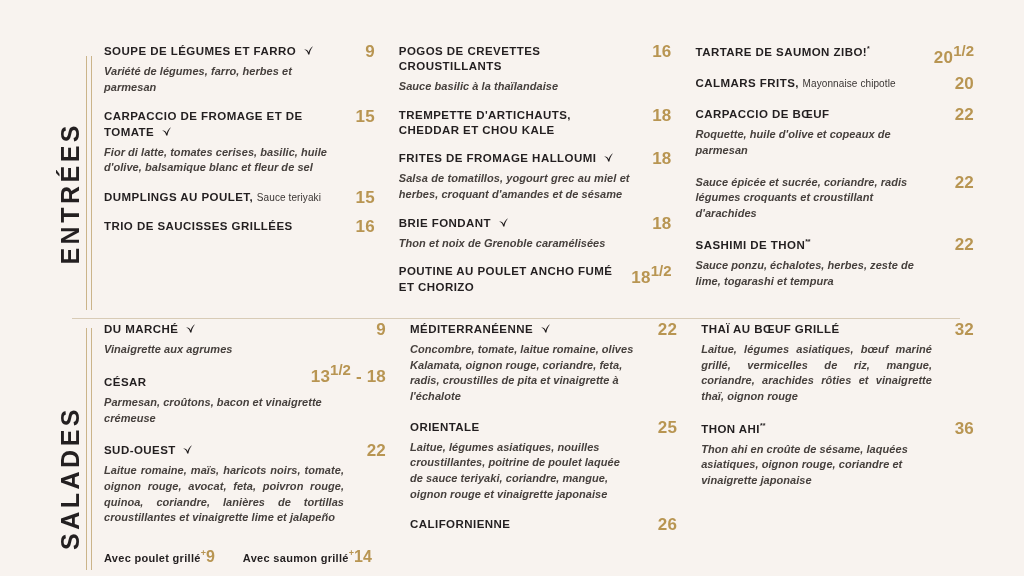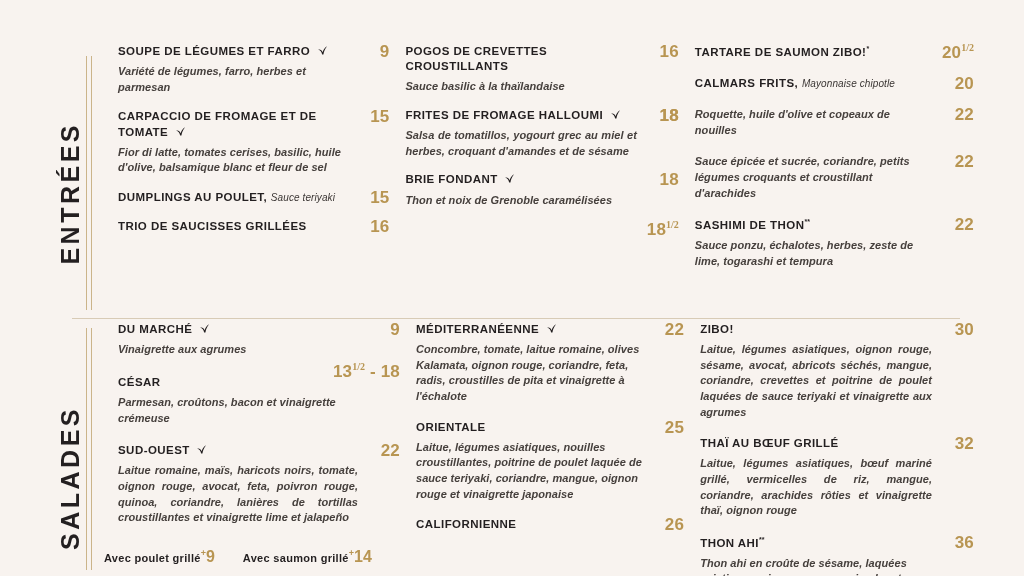--- a/index.html
+++ b/index.html
@@ -82,22 +82,21 @@
   }
 
   
   .columns {
     position: absolute;
     left: 104px;
     right: 50px;
     top: 0;
     bottom: 0;
     display: flex;
-    gap: 8px;
-    margin-left: 14px;
+    gap: 16px;
   }
   .col {
     position: relative;
     box-sizing: border-box;
   }
   .col.c1 { width: 290px; padding-right: 8px; }
   .col.c2 { width: 292px; padding-right: 8px; }
   .col.c3 { width: 290px; }
 
   
@@ -109,21 +108,20 @@
   .item .name-row {
     font-size: 11.5px;
     font-weight: bold;
     letter-spacing: 0.45px;
     line-height: 1.32;
     color: #231f20;
     text-transform: uppercase;
   }
   .item .inline-note {
     font-weight: normal;
-    font-style: italic;
     font-size: 10px;
     letter-spacing: 0.1px;
     text-transform: none;
     color: #3a3533;
   }
   .veg {
     display: inline-block;
     width: 11px;
     height: 11px;
     vertical-align: -1px;
@@ -152,24 +150,23 @@
     top: -2px;
     font-family: "Liberation Sans Narrow", "Liberation Sans", sans-serif;
     font-weight: bold;
     font-size: 17px;
     color: #b89552;
     letter-spacing: 0.2px;
     white-space: nowrap;
     text-align: right;
   }
   .price .frac {
-    font-size: 10px;
+    font-size: 15px;
     vertical-align: super;
     letter-spacing: 0;
-    font-family: Liberation Serif, serif;
   }
 
   
   .footer {
     position: absolute;
     left: 104px;
     top: 548px;
     display: flex;
     gap: 28px;
     align-items: baseline;
@@ -247,20 +244,23 @@
 
         <div class="item" style="margin-bottom:13px">
           <div class="name-row">
             <span>POGOS DE CREVETTES CROUSTILLANTS</span>
           </div>
           <div class="price">16</div>
           <div class="desc">Sauce basilic à la thaïlandaise</div>
         </div>
 
         <div class="item" style="margin-bottom:13px">
+          <div class="name-row">
+            <span>TREMPETTE D'ARTICHAUTS, CHEDDAR ET CHOU KALE</span>
+          </div>
           <div class="price">18</div>
         </div>
 
         <div class="item" style="margin-bottom:13px">
           <div class="name-row">
             <span>FRITES DE  FROMAGE HALLOUMI</span>
             <span class="veg"><svg viewBox="0 0 12 12" width="11" height="11">
                   <path d="M1.2 5.0 C3.6 4.4 5.4 5.6 6.2 8.0 C7.0 5.0 8.6 2.6 11 1.4 C9.0 3.8 7.6 6.6 7.0 10.4 L5.6 10.4 C5.2 7.6 3.6 5.8 1.2 5.0 Z" fill="#231f20"></path>
                 </svg></span>
           </div>
@@ -273,20 +273,23 @@
             <span>BRIE FONDANT</span>
             <span class="veg"><svg viewBox="0 0 12 12" width="11" height="11">
                   <path d="M1.2 5.0 C3.6 4.4 5.4 5.6 6.2 8.0 C7.0 5.0 8.6 2.6 11 1.4 C9.0 3.8 7.6 6.6 7.0 10.4 L5.6 10.4 C5.2 7.6 3.6 5.8 1.2 5.0 Z" fill="#231f20"></path>
                 </svg></span>
           </div>
           <div class="price">18</div>
           <div class="desc">Thon et noix de Grenoble caramélisées</div>
         </div>
 
         <div class="item">
+          <div class="name-row">
+            <span>POUTINE AU POULET ANCHO FUMÉ ET CHORIZO</span>
+          </div>
           <div class="price">
             <span>18</span><span class="frac">1/2</span>
           </div>
         </div>
       </div>
 
       <div class="col c3">
 
         <div class="item" style="margin-bottom:16px">
           <div class="name-row">
@@ -299,27 +302,30 @@
 
         <div class="item" style="margin-bottom:16px">
           <div class="name-row">
             <span>CALMARS FRITS,</span>
             <span class="inline-note">Mayonnaise chipotle</span>
           </div>
           <div class="price">20</div>
         </div>
 
         <div class="item" style="margin-bottom:16px">
+          <div class="name-row">
+            <span>CARPACCIO DE BŒUF</span>
+          </div>
           <div class="price">22</div>
-          <div class="desc">Roquette, huile d'olive et copeaux de nouilles</div>
+          <div class="desc">Roquette, huile d'olive et copeaux de parmesan</div>
         </div>
 
         <div class="item" style="margin-bottom:16px">
           <div class="price">22</div>
-          <div class="desc">Sauce épicée et sucrée, coriandre, petits légumes croquants et croustillant d'arachides</div>
+          <div class="desc">Sauce épicée et sucrée, coriandre, radis légumes croquants et croustillant d'arachides</div>
         </div>
 
         <div class="item">
           <div class="name-row">
             <span>SASHIMI DE THON</span><span class="sup">**</span>
           </div>
           <div class="price">22</div>
           <div class="desc">Sauce ponzu, échalotes, herbes, zeste de lime, togarashi et tempura</div>
         </div>
       </div>
@@ -392,27 +398,20 @@
         <div class="item">
           <div class="name-row">
             <span>CALIFORNIENNE</span>
           </div>
           <div class="price">26</div>
         </div>
       </div>
 
       <div class="col c3">
 
-        <div class="item" style="margin-bottom:16px">
-          <div class="name-row">
-            <span>ZIBO!</span>
-          </div>
-          <div class="price">30</div>
-          <div class="desc justify">Laitue, légumes asiatiques, oignon rouge, sésame, avocat, abricots séchés, mangue, coriandre, crevettes et poitrine de poulet laquées de sauce teriyaki et vinaigrette aux agrumes</div>
-        </div>
 
         <div class="item" style="margin-bottom:16px">
           <div class="name-row">
             <span>THAÏ AU BŒUF GRILLÉ</span>
           </div>
           <div class="price">32</div>
           <div class="desc justify">Laitue, légumes asiatiques, bœuf mariné grillé, vermicelles de riz, mangue, coriandre, arachides rôties et vinaigrette thaï, oignon rouge</div>
         </div>
 
         <div class="item">

